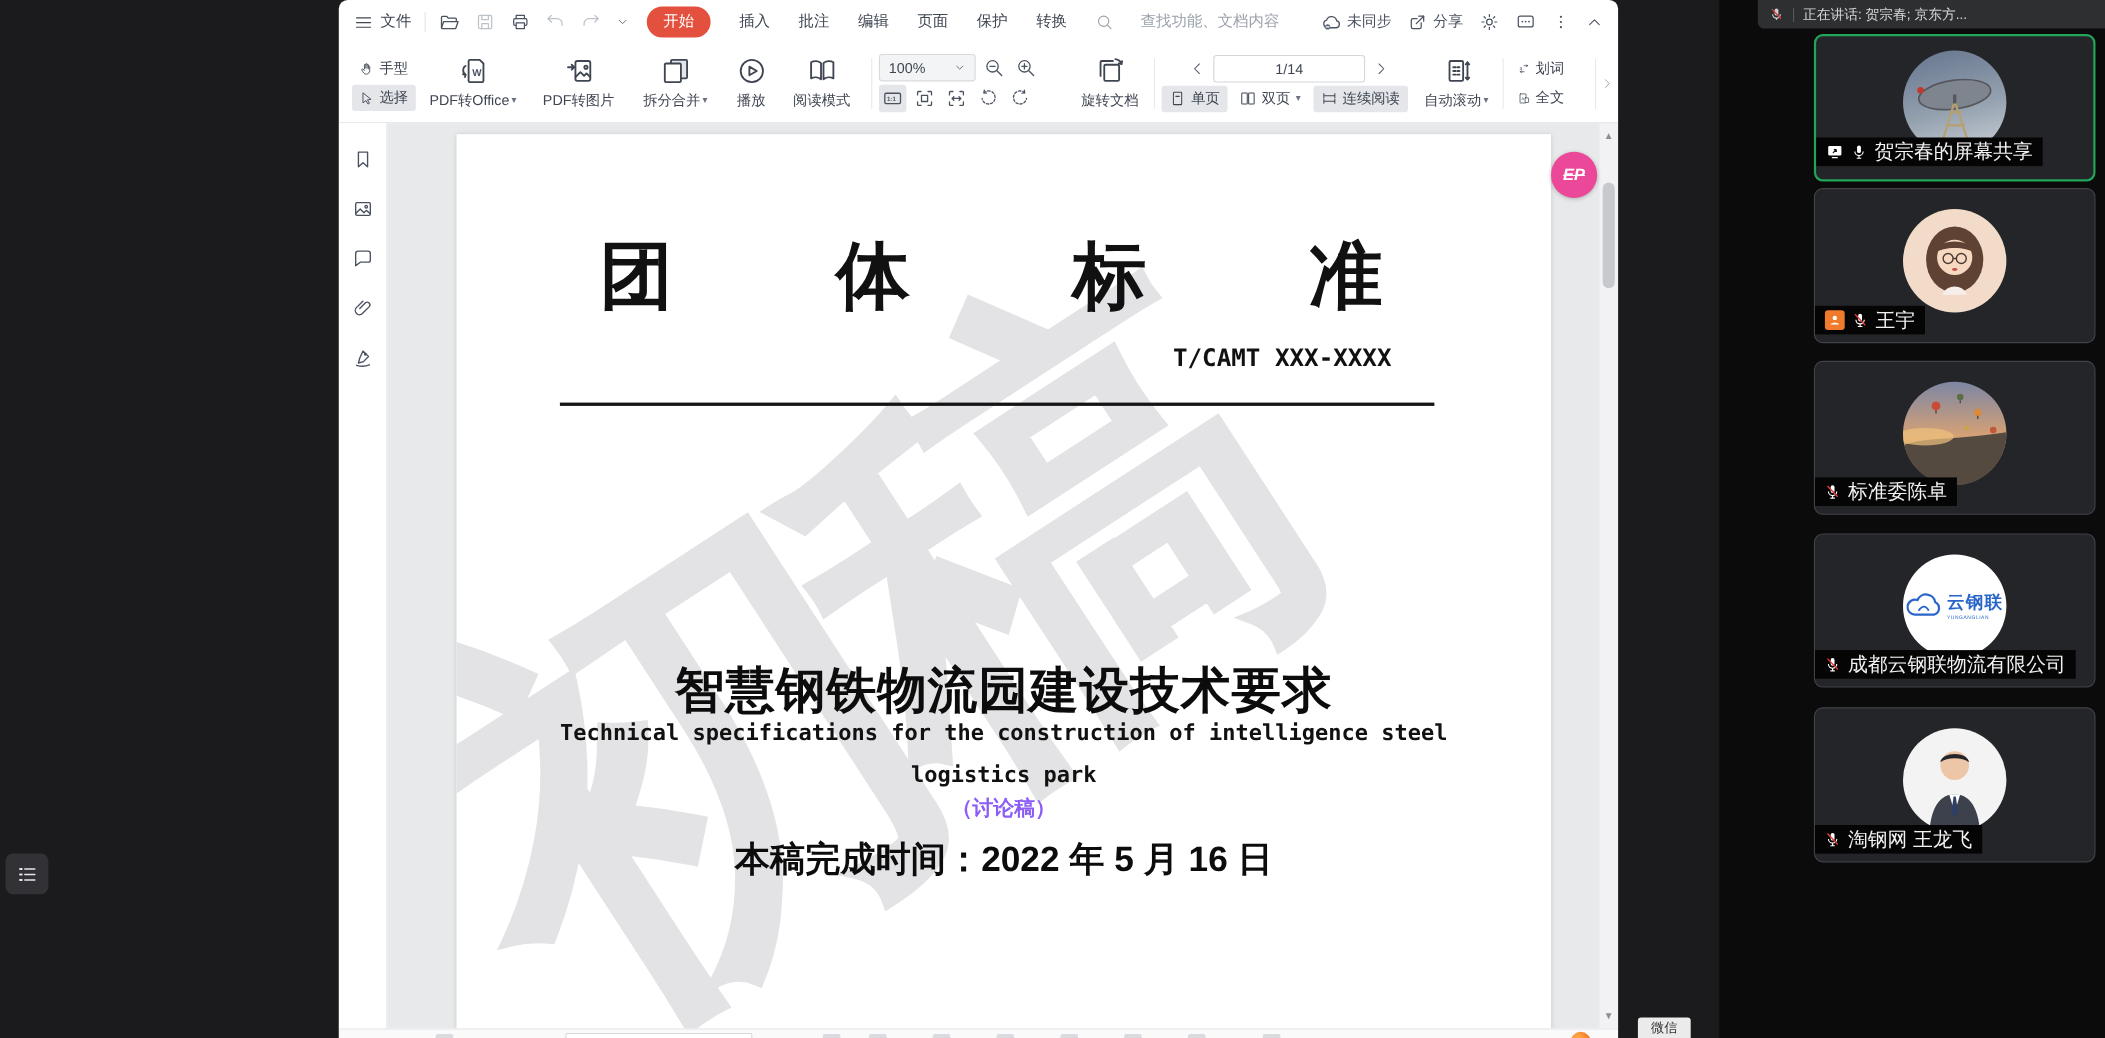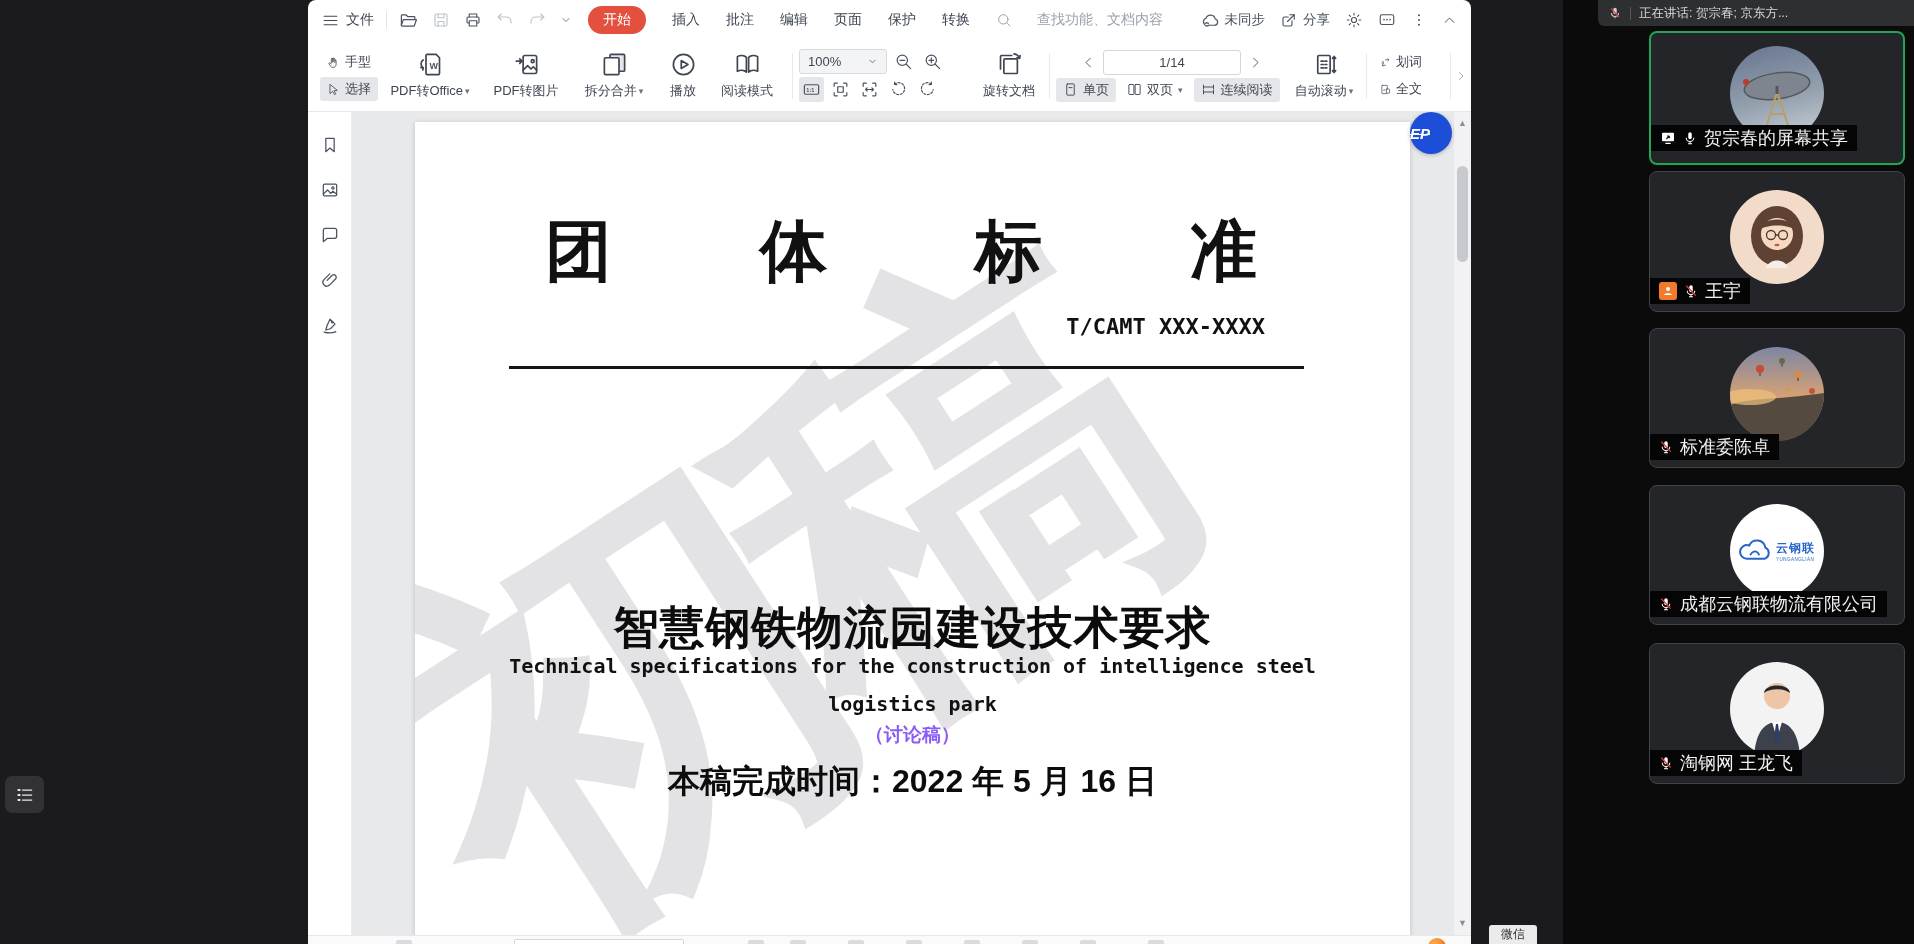--- a/index.html
+++ b/index.html
@@ -64,22 +64,22 @@
     font-family:"Liberation Serif","DejaVu Serif",serif; font-size:67px; font-weight:bold; color:#111; }
   #std-code { right:145px; top:192px; font-family:"DejaVu Sans Mono","Liberation Mono",monospace;
     font-size:22px; font-weight:bold; color:#111; }
   #rule { left:94px; top:244px; width:795px; height:3px; background:#141414; }
   #main-title { left:0; top:476px; width:100%; text-align:center; font-size:45px; font-weight:bold; color:#0c0c0c; letter-spacing:1px; }
   .en-line { left:0; width:100%; text-align:center; font-family:"DejaVu Sans Mono","Liberation Mono",monospace;
     font-size:20px; font-weight:bold; color:#111; }
   #draft-note { left:0; top:600px; width:100%; text-align:center; font-size:19px; font-weight:bold; color:#8b5cf6; }
   #date-line { left:0; top:638px; width:100%; text-align:center; font-size:32px; font-weight:bold; color:#0c0c0c; }
 
-  #stamp-badge { position:absolute; left:1058px; top:0; width:42px; height:42px; border-radius:50%;
-    background:#1d4ed8; z-index:5; display:flex; align-items:center; justify-content:flex-start;
+  #stamp-badge { position:absolute; left:1058px; top:26px; width:42px; height:42px; border-radius:50%;
+    background:#ec4899; z-index:5; display:flex; align-items:center; justify-content:center;
     box-shadow:0 1px 4px rgba(0,0,0,.25); cursor:pointer; }
   #stamp-badge span { color:#fff; font-weight:bold; font-size:15px; font-style:italic; text-decoration:line-through; }
 
   
   #vscroll { position:absolute; right:0; top:0; bottom:0; width:17px; background:#f2f2f4; }
   #vscroll .arr { position:absolute; left:4px; width:9px; height:9px; color:#8a8f97; font-size:9px; line-height:9px; }
   #vthumb { position:absolute; left:3px; top:54px; width:11px; height:96px; background:#c7c9ce; border-radius:6px; }
 
   
   #statusbar { position:absolute; left:0; bottom:0; width:100%; height:9px; background:#fafafb;
@@ -643,21 +643,21 @@
   </div>
 
   <div class="tile" style="top:485px; height:140px">
     <div class="avatar av-logo">
       <div style="display:flex; align-items:center; gap:3px">
         <svg width="34" height="26" viewBox="0 0 40 30">
           <path d="M10 24a8 8 0 1 1 2-15.5A10 10 0 0 1 31 11a7 7 0 0 1-1 13z" fill="none" stroke="#2a66c9" stroke-width="2.4"></path>
           <path d="M13 20c4-6 8-6 11 0" fill="none" stroke="#2a66c9" stroke-width="2"></path>
         </svg>
         <div>
-          <div style="color:#2a66c9; font-size:12px; font-weight:bold; letter-spacing:1px">云钢联</div>
+          <div style="color:#2a66c9; font-size:16px; font-weight:bold; letter-spacing:1px">云钢联</div>
           <div style="color:#2a66c9; font-size:4.5px; letter-spacing:.5px">YUNGANGLIAN</div>
         </div>
       </div>
     </div>
     <div class="plabel">
       <svg width="14" height="14" viewBox="0 0 24 24">
         <rect x="9" y="2" width="6" height="12" rx="3" fill="#fff"></rect>
         <path d="M5.5 11.5a6.5 6.5 0 0 0 13 0M12 18.5V22M8.5 22h7" stroke="#fff" stroke-width="1.8" fill="none"></path>
         <path d="M4 3l16 17" stroke="#e23b3b" stroke-width="2.2"></path>
       </svg>

